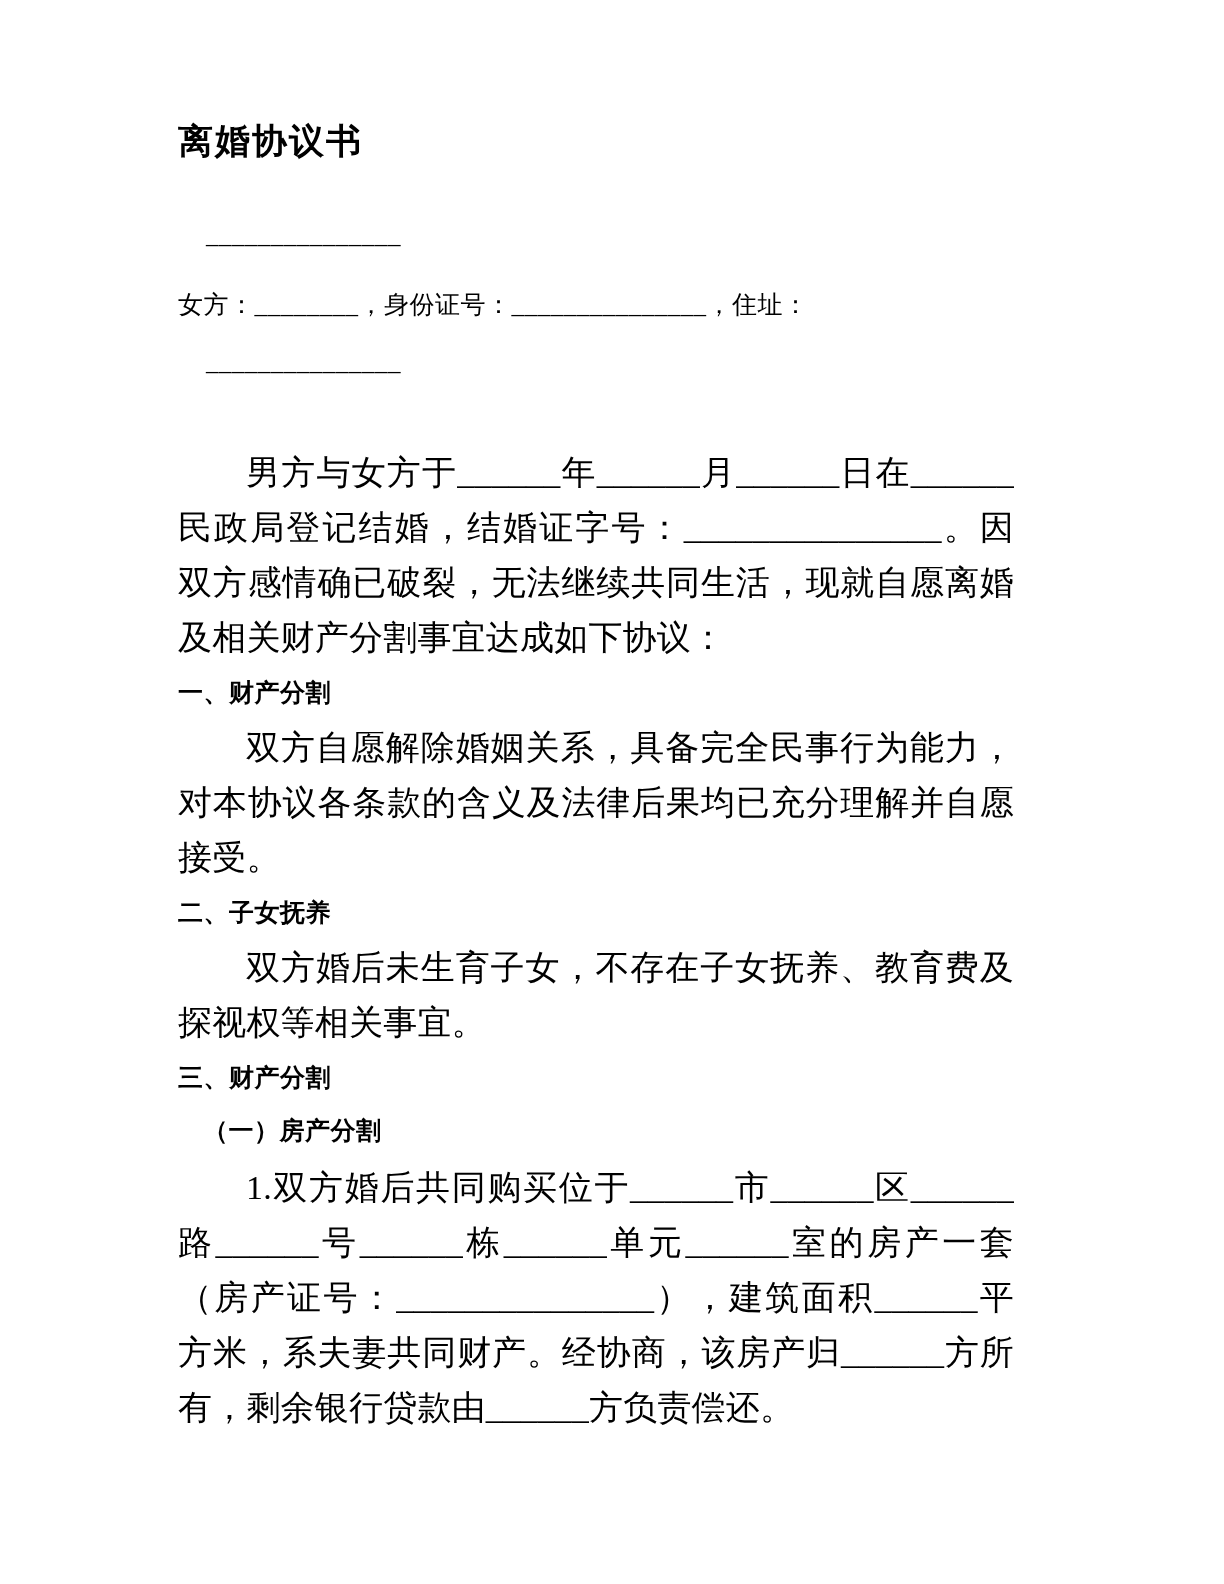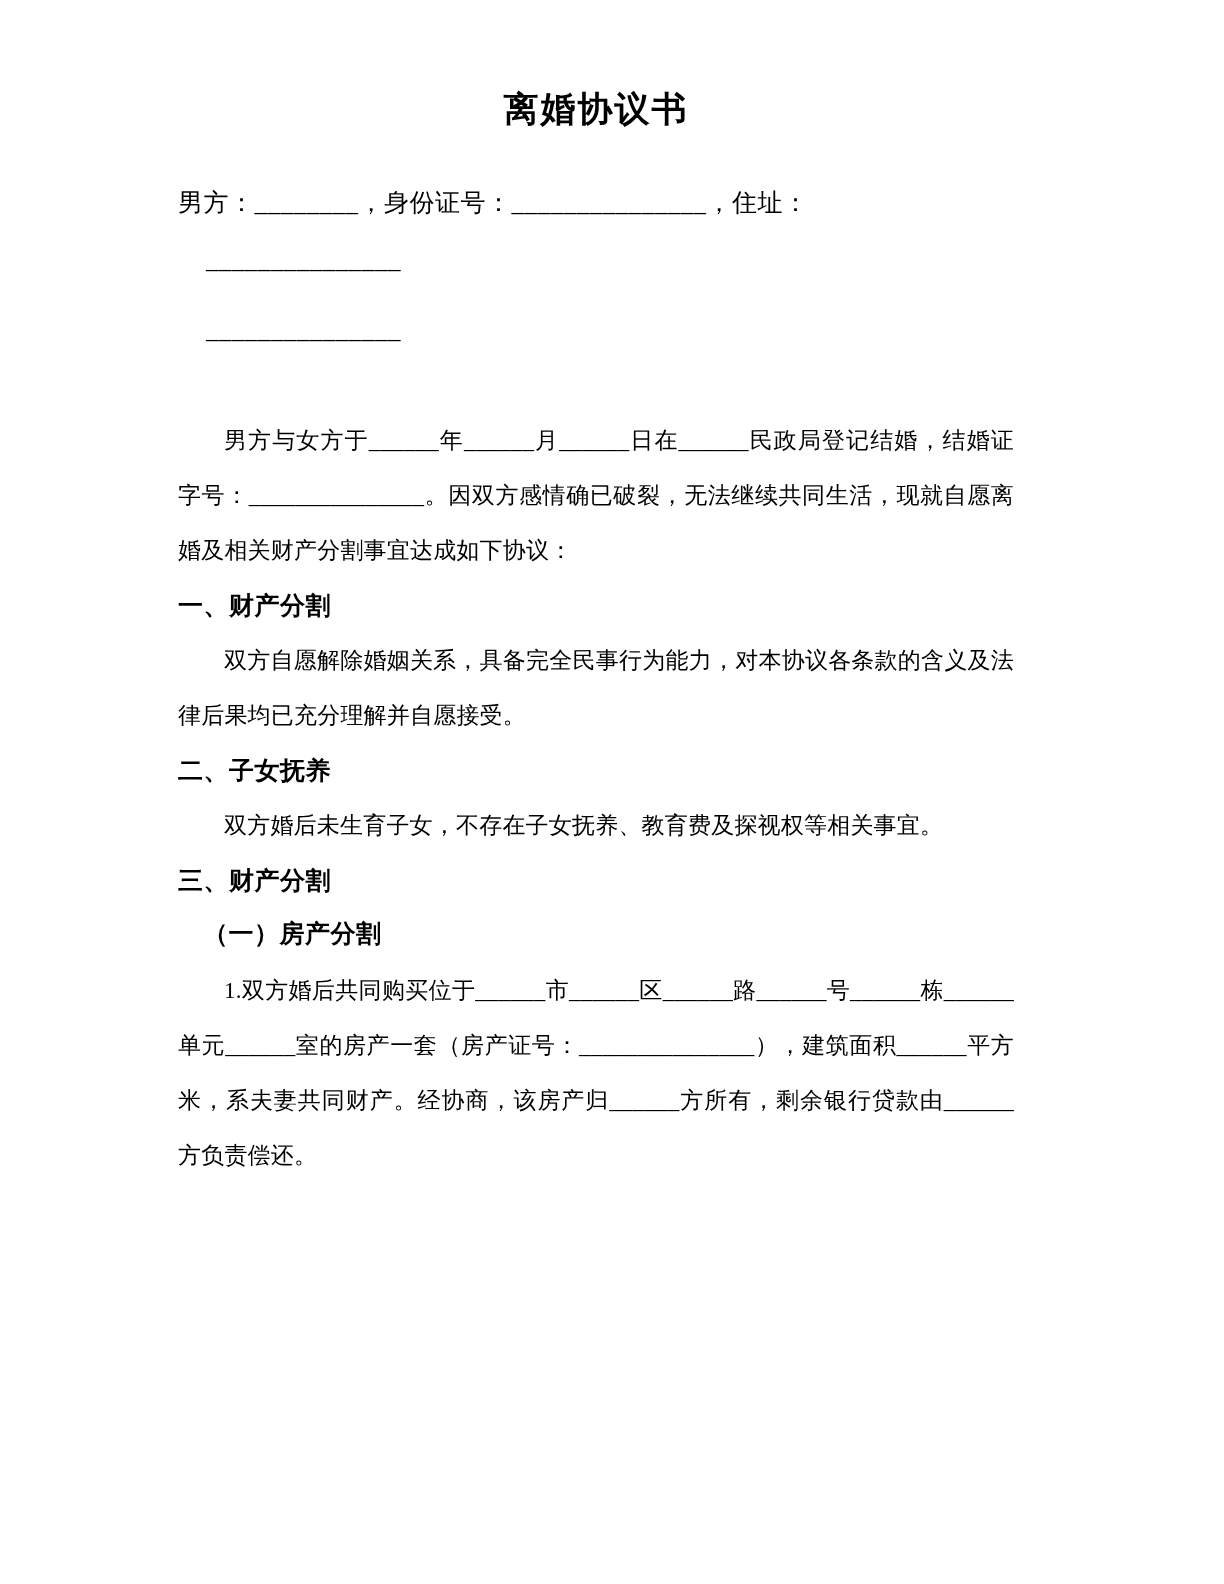--- a/index.html
+++ b/index.html
@@ -20,27 +20,27 @@
   }
   .content {
     position: absolute;
     left: 178px;
     top: 0;
     width: 836px;
   }
 
   
   .doc-title {
-    text-align: center;
+    text-align: left;
     font-family: "Liberation Sans", "DejaVu Sans", sans-serif;
     font-weight: bold;
     font-size: 35px;
     letter-spacing: 2px;
     margin: 0;
-    padding-top: 88px;
+    padding-top: 120px;
     padding-bottom: 0;
     line-height: 1.2;
   }
 
   
   .party-block {
     margin-top: 44px;
   }
   .party-line {
     font-size: 25px;
@@ -53,21 +53,21 @@
     line-height: 57px;
     letter-spacing: 0.5px;
     margin-left: 28px;
   }
   .party-gap {
     height: 13px;
   }
 
   
   .para {
-    font-size: 23px;
+    font-size: 34px;
     line-height: 55px;
     text-align: justify;
     text-justify: inter-ideograph;
     margin: 0;
     letter-spacing: 0.2px;
   }
   .para.indent {
     text-indent: 2em;
   }
   .para.indent-num {
@@ -99,25 +99,25 @@
 </head>
 <body>
 
 <div class="page">
   <div class="content">
 
     <h1 class="doc-title">离婚协议书</h1>
 
     <div class="party-block">
 
-      <div class="party-line">男方：________，身份证号：_______________，住址：</div>
       <div class="party-cont">_______________</div>
 
       <div class="party-gap"></div>
 
+      <div class="party-line">女方：________，身份证号：_______________，住址：</div>
       <div class="party-cont">_______________</div>
 
     </div>
 
     <div class="spacer-lg"></div>
 
     <p class="para indent">男方与女方于______年______月______日在______民政局登记结婚，结婚证字号：_______________。因双方感情确已破裂，无法继续共同生活，现就自愿离婚及相关财产分割事宜达成如下协议：</p>
 
     <h2 class="heading">一、财产分割</h2>
     <p class="para indent">双方自愿解除婚姻关系，具备完全民事行为能力，对本协议各条款的含义及法律后果均已充分理解并自愿接受。</p>

